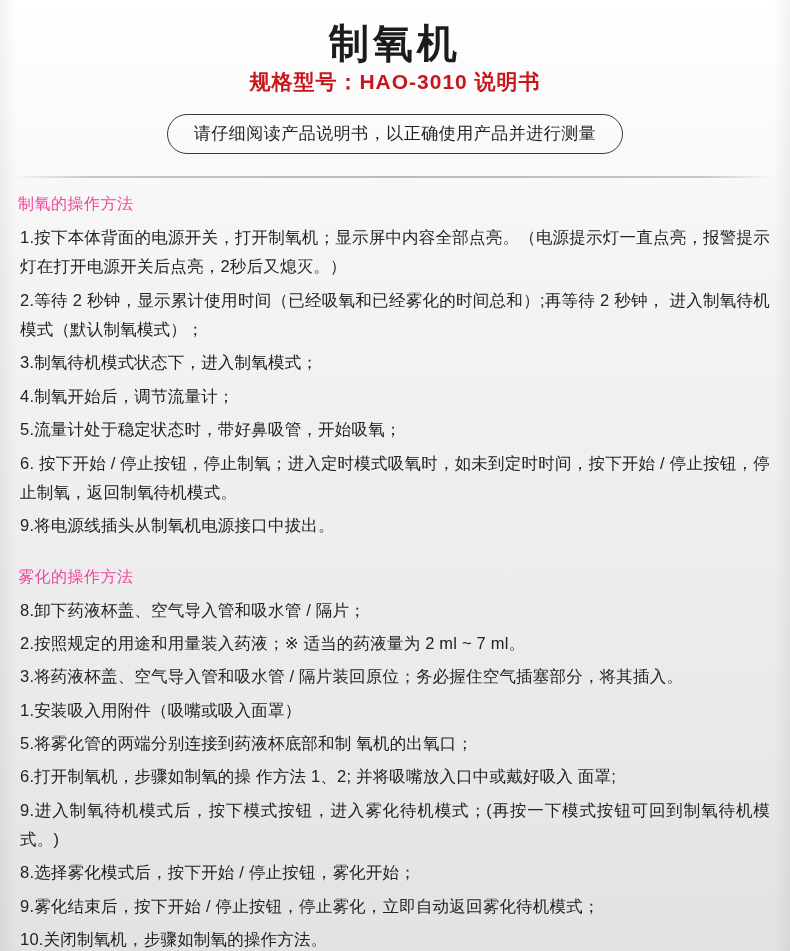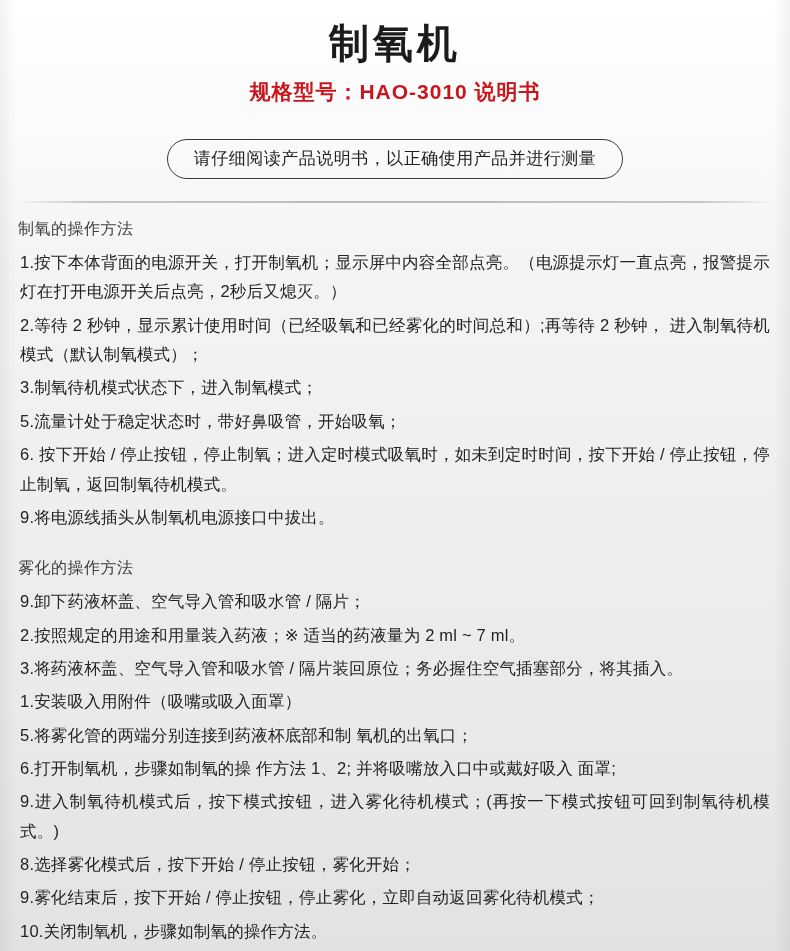--- a/index.html
+++ b/index.html
@@ -29,28 +29,27 @@
   }
   .main-title {
     font-size: 40px;
     font-weight: bold;
     color: #1b1b1b;
     letter-spacing: 4px;
     line-height: 1.25;
     margin: 0;
   }
   .model-line {
-    margin-top: 10px;
     font-size: 21px;
     font-weight: bold;
     color: #c8161d;
     letter-spacing: 1px;
   }
   .notice-wrap {
-    margin-top: 33px;
+    margin-top: 18px;
     display: flex;
     justify-content: center;
   }
   .notice {
     display: inline-block;
     border: 1.5px solid #3a3a3a;
     border-radius: 22px;
     padding: 7px 26px 8px 26px;
     font-size: 17px;
     color: #1f1f1f;
@@ -66,21 +65,21 @@
   }
 
   
   .content {
     padding: 16px 16px 0 16px;
   }
   .section + .section {
     margin-top: 26px;
   }
   .section-title {
-    color: #404040;
+    color: #ec4899;
     font-size: 16px;
     font-weight: normal;
     margin: 0 0 8px 2px;
     letter-spacing: 0.5px;
   }
   .step {
     font-size: 16.5px;
     line-height: 1.78;
     color: #232323;
     margin: 4px;
@@ -123,28 +122,29 @@
 
   <div class="divider"></div>
 
   <div class="content">
 
     <div class="section">
       <div class="section-title">制氧的操作方法</div>
       <p class="step">1.按下本体背面的电源开关，打开制氧机；显示屏中内容全部点亮。（电源提示灯一直点亮，报警提示灯在打开电源开关后点亮，2秒后又熄灭。）</p>
       <p class="step">2.等待 2 秒钟，显示累计使用时间（已经吸氧和已经雾化的时间总和）;再等待 2 秒钟， 进入制氧待机模式（默认制氧模式）；</p>
       <p class="step">3.制氧待机模式状态下，进入制氧模式；</p>
+      <p class="step">4.制氧开始后，调节流量计；</p>
       <p class="step">5.流量计处于稳定状态时，带好鼻吸管，开始吸氧；</p>
       <p class="step">6. 按下开始 / 停止按钮，停止制氧；进入定时模式吸氧时，如未到定时时间，按下开始 / 停止按钮，停止制氧，返回制氧待机模式。</p>
       <p class="step">9.将电源线插头从制氧机电源接口中拔出。</p>
     </div>
 
     <div class="section">
       <div class="section-title">雾化的操作方法</div>
-      <p class="step">9.卸下药液杯盖、空气导入管和吸水管 / 隔片；</p>
+      <p class="step">8.卸下药液杯盖、空气导入管和吸水管 / 隔片；</p>
       <p class="step">2.按照规定的用途和用量装入药液；※ 适当的药液量为 2 ml ~ 7 ml。</p>
       <p class="step">3.将药液杯盖、空气导入管和吸水管 / 隔片装回原位；务必握住空气插塞部分，将其插入。</p>
       <p class="step">1.安装吸入用附件（吸嘴或吸入面罩）</p>
       <p class="step">5.将雾化管的两端分别连接到药液杯底部和制 氧机的出氧口；</p>
       <p class="step">6.打开制氧机，步骤如制氧的操 作方法 1、2; 并将吸嘴放入口中或戴好吸入 面罩;</p>
       <p class="step">9.进入制氧待机模式后，按下模式按钮，进入雾化待机模式；(再按一下模式按钮可回到制氧待机模式。)</p>
       <p class="step">8.选择雾化模式后，按下开始 / 停止按钮，雾化开始；</p>
       <p class="step">9.雾化结束后，按下开始 / 停止按钮，停止雾化，立即自动返回雾化待机模式；</p>
       <p class="step">10.关闭制氧机，步骤如制氧的操作方法。</p>
     </div>

